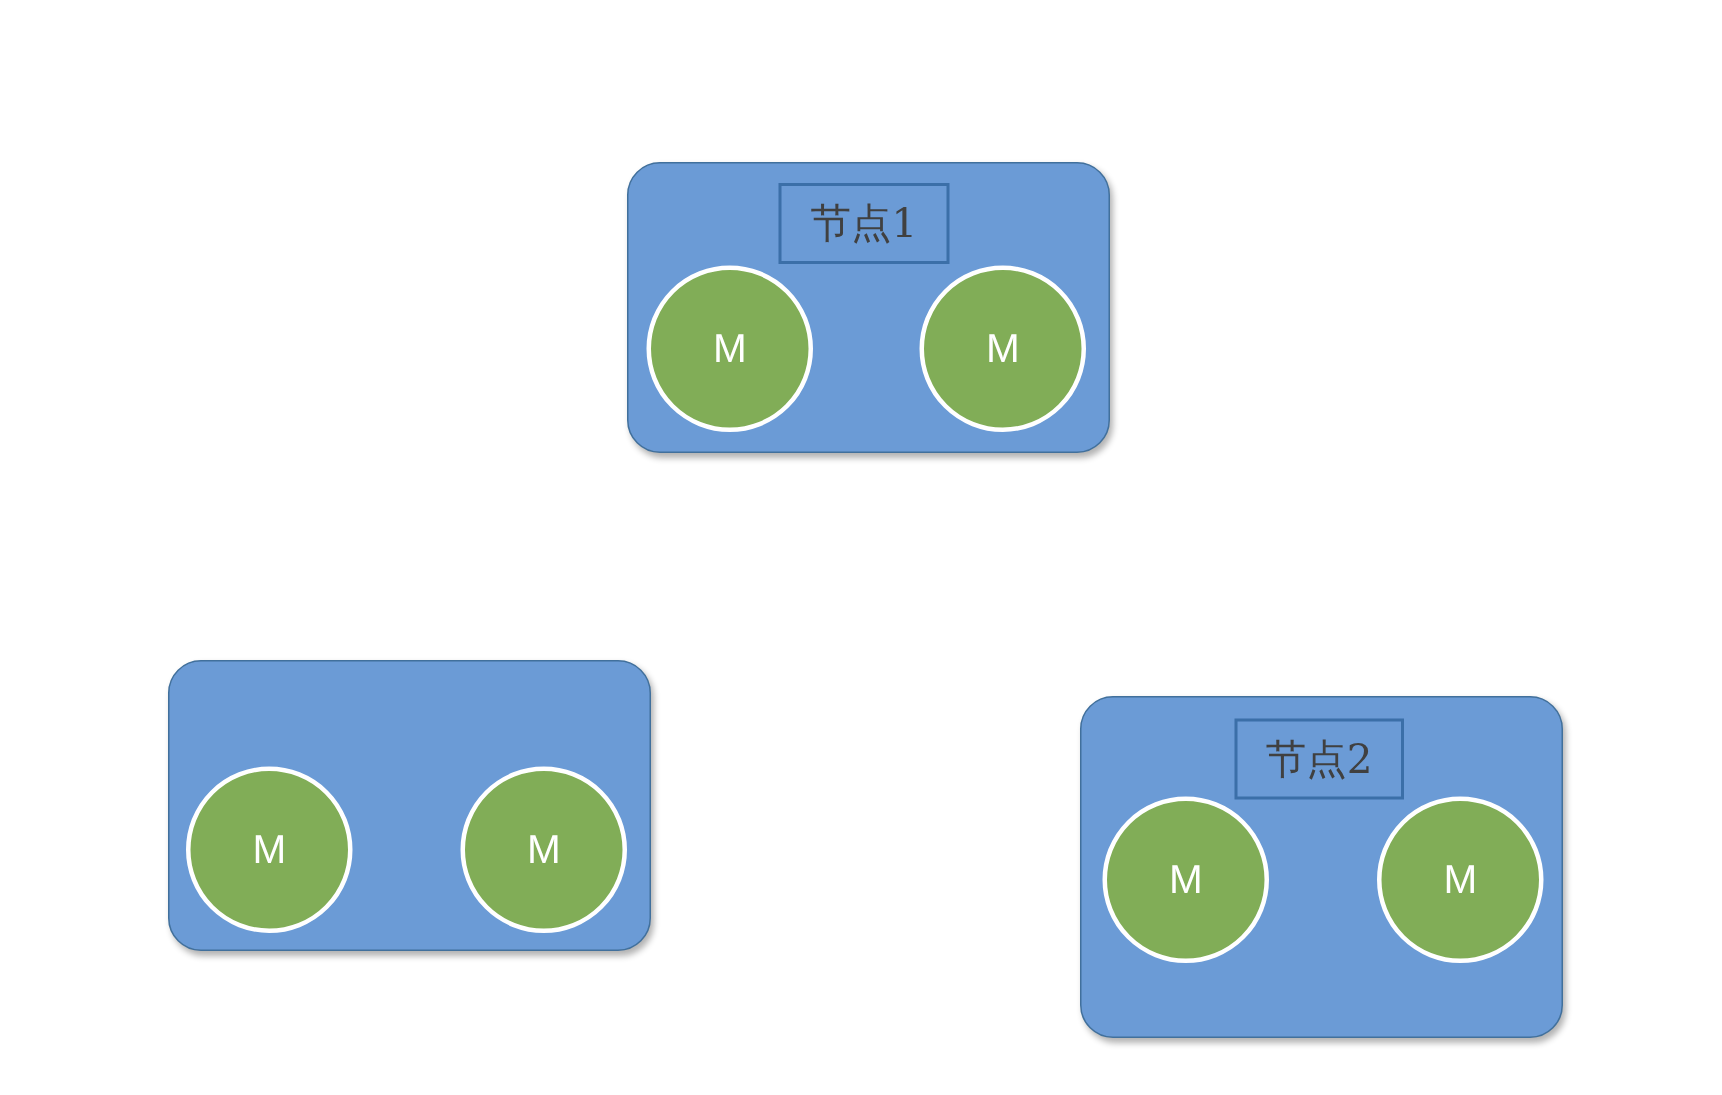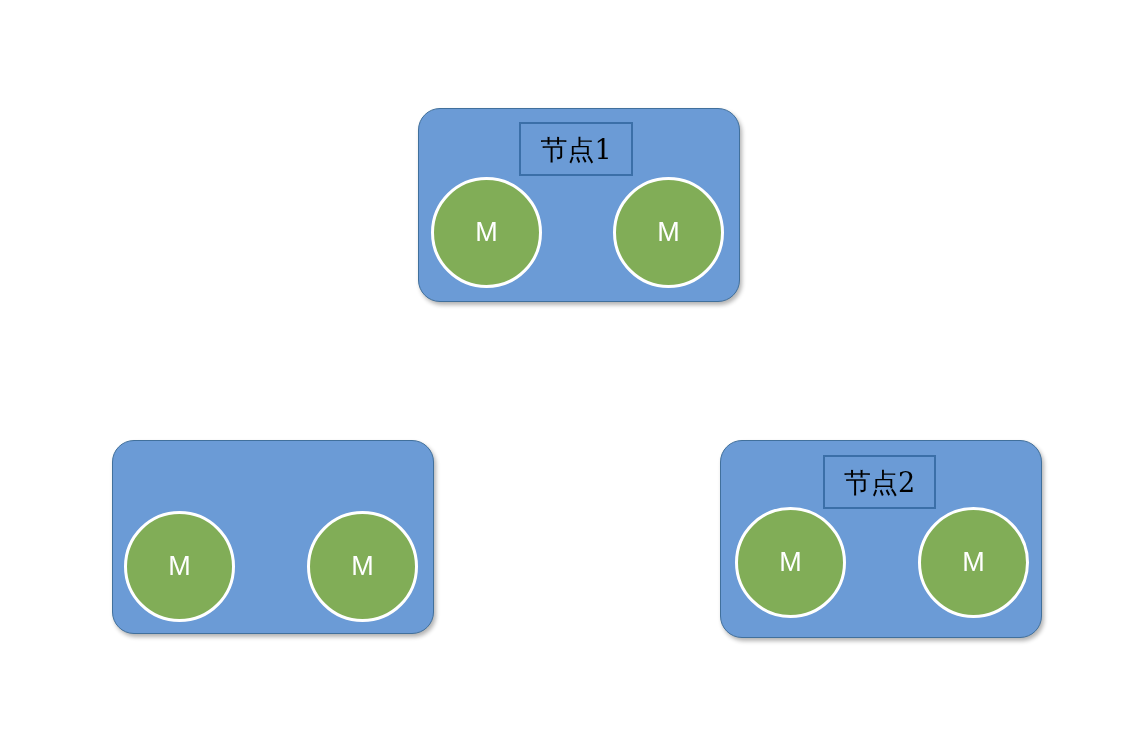--- a/index.html
+++ b/index.html
@@ -37,21 +37,21 @@
     border: 2px solid #3B6FA8;
     background: transparent;
     display: flex;
     align-items: center;
     justify-content: center;
   }
   .node-label-text {
     font-family: "DejaVu Serif", "Liberation Serif", serif;
     font-size: 27px;
     line-height: 1;
-    color: #000000;
+    color: #404040;
     white-space: nowrap;
     letter-spacing: 0px;
   }
 
   
   .member-circle {
     position: absolute;
     box-sizing: border-box;
     border-radius: 50%;
     background: #81AD57;
@@ -92,21 +92,21 @@
 
     <div class="member-circle" style="left:11px; top:70px; width:111px; height:111px;">
       <span class="member-label">M</span>
     </div>
 
     <div class="member-circle" style="left:194px; top:70px; width:111px; height:111px;">
       <span class="member-label">M</span>
     </div>
   </div>
 
-  <div class="node-panel" style="left:720px; top:440px; width:322px; height:198px;">
+  <div class="node-panel" style="left:720px; top:464px; width:322px; height:228px;">
 
     <div class="node-label-box" style="left:102px; top:14px; width:113px; height:54px;">
       <span class="node-label-text">节点2</span>
     </div>
 
     <div class="member-circle" style="left:14px; top:66px; width:111px; height:111px;">
       <span class="member-label">M</span>
     </div>
 
     <div class="member-circle" style="left:197px; top:66px; width:111px; height:111px;">

